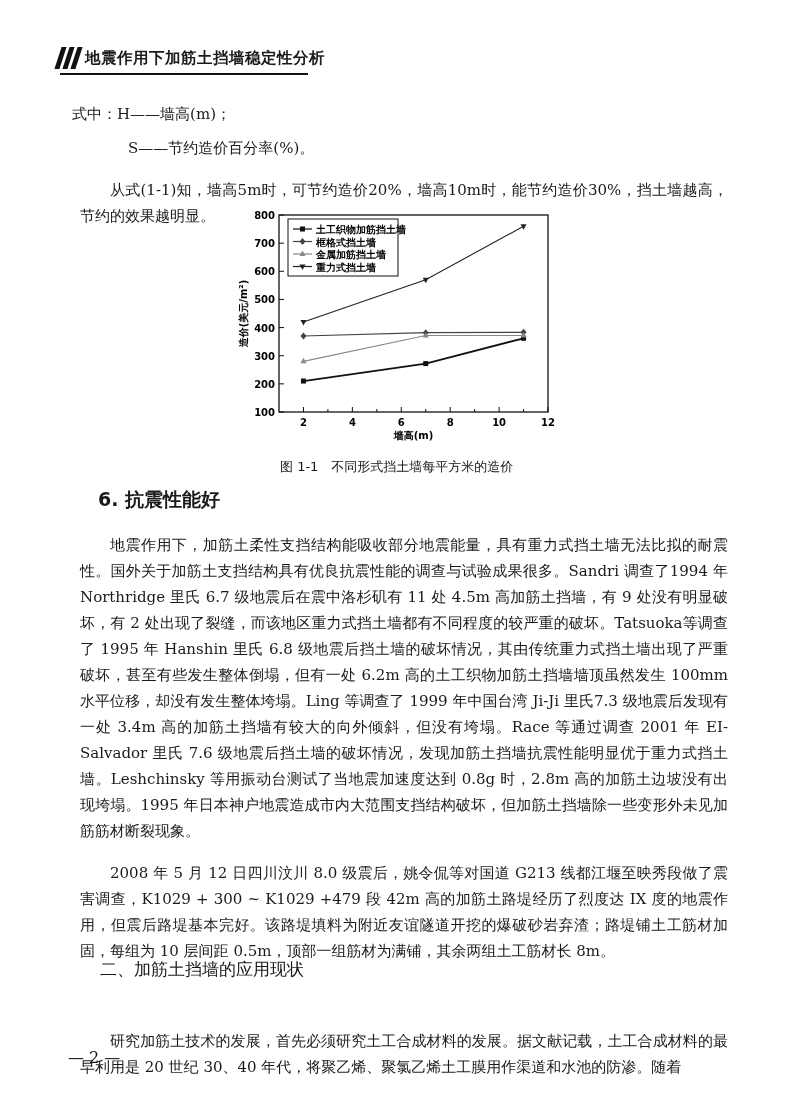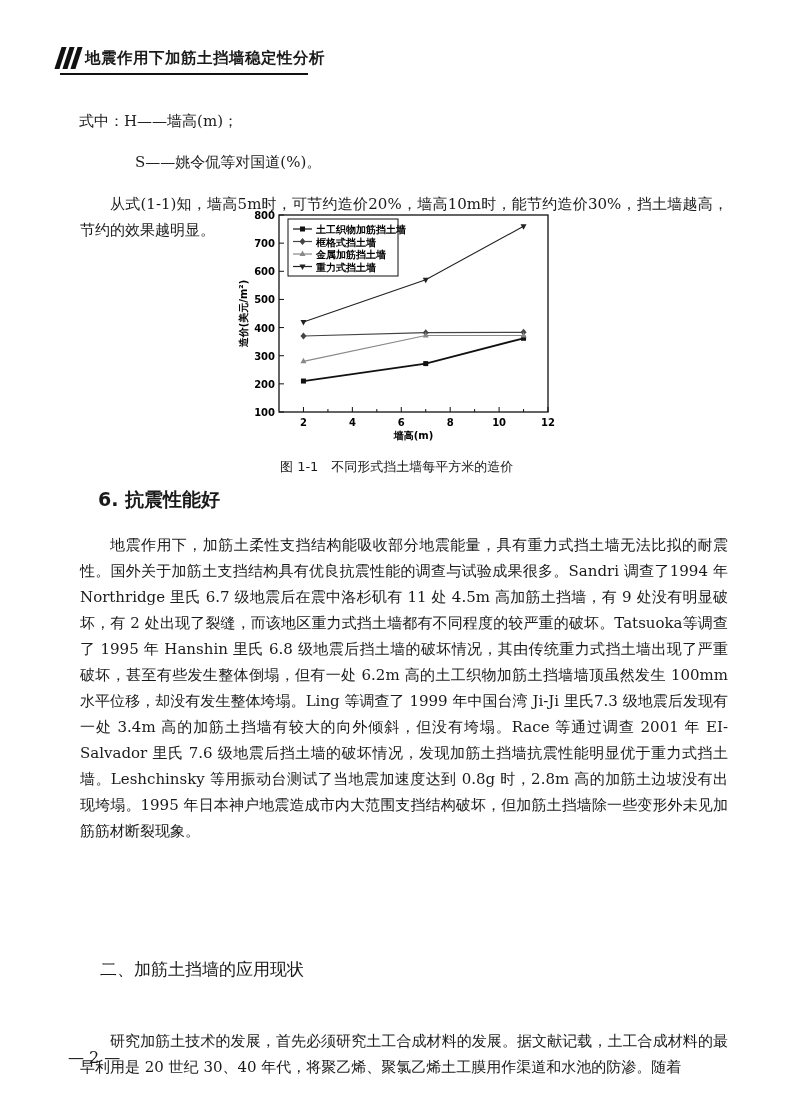--- a/index.html
+++ b/index.html
@@ -4,21 +4,21 @@
 <style>
   html,body{margin:0;padding:0;background:#fff;}
   body{width:790px;height:1117px;position:relative;overflow:hidden;color:#1a1a1a;font-family:"DejaVu Serif","Liberation Serif",serif;}
   .hdr{position:absolute;left:58px;top:46px;height:24px;display:flex;align-items:center;}
   .bars{display:flex;gap:3px;margin-right:6px;}
   .bars span{display:block;width:5px;height:22px;background:#111;transform:skewX(-18deg);}
   .hdr-title{font-family:"DejaVu Sans","Liberation Sans",sans-serif;font-weight:bold;font-size:15.5px;letter-spacing:0.5px;}
   .hdr-rule2{position:absolute;left:60px;top:73px;width:248px;height:2px;background:#111;}
   .txt{position:absolute;left:64px;width:680px;font-size:15px;line-height:26px;}
   .p{text-indent:30px;margin:16px;text-align:justify;}
-  .line{margin:15px;white-space:nowrap;}
+  .line{margin:8px;white-space:nowrap;}
   .cap{position:absolute;left:280px;top:458px;font-size:13px;font-family:"DejaVu Sans","Liberation Sans",sans-serif;}
   .sec6{position:absolute;left:98px;top:487px;font-size:19px;font-weight:bold;font-family:"DejaVu Sans","Liberation Sans",sans-serif;}
   .h2{position:absolute;left:100px;top:958px;font-size:17px;font-weight:normal;font-family:"DejaVu Sans","Liberation Sans",sans-serif;}
   .pagenum{position:absolute;left:68px;top:1048px;font-size:16px;}
   svg text{font-family:"DejaVu Sans","Liberation Sans",sans-serif;}
 </style>
 </head>
 <body>
 
 <div class="hdr">
@@ -26,21 +26,21 @@
       <span></span>
       <span></span>
       <span></span>
     </div>
   <span class="hdr-title">地震作用下加筋土挡墙稳定性分析</span>
 </div>
 <div class="hdr-rule2"></div>
 
 <div class="txt" style="top:93px;">
   <p class="line">式中：H——墙高(m)；</p>
-  <p class="line" style="padding-left:56px;">S——姚令侃等对国道(%)。</p>
+  <p class="line" style="padding-left:56px;">S——节约造价百分率(%)。</p>
   <p class="p">从式(1-1)知，墙高5m时，可节约造价20%，墙高10m时，能节约造价30%，挡土墙越高，节约的效果越明显。</p>
 </div>
 
 <svg id="chart" width="790" height="460" style="position:absolute;left:0;top:0;">
   <g id="axes">
       <rect x="279" y="215" width="269" height="197" fill="none" stroke="#111" stroke-width="1.3"></rect>
       <line x1="303.45454545454544" y1="412" x2="303.45454545454544" y2="407" stroke="#111"></line>
       <text x="303.45454545454544" y="426" font-size="10" font-weight="bold" text-anchor="middle">2</text>
       <line x1="352.3636363636364" y1="412" x2="352.3636363636364" y2="407" stroke="#111"></line>
       <text x="352.3636363636364" y="426" font-size="10" font-weight="bold" text-anchor="middle">4</text>
@@ -109,20 +109,21 @@
       <polygon points="299.5,264.5 305.5,264.5 302.5,270" fill="#222222"></polygon>
       <text x="316" y="270.5" font-size="10" font-weight="bold">重力式挡土墙</text>
     </g>
 </svg>
 
 <div class="cap">图 1-1　不同形式挡土墙每平方米的造价</div>
 
 <div class="sec6">6. 抗震性能好</div>
 <div class="txt" style="top:516px;">
   <p class="p">地震作用下，加筋土柔性支挡结构能吸收部分地震能量，具有重力式挡土墙无法比拟的耐震性。国外关于加筋土支挡结构具有优良抗震性能的调查与试验成果很多。Sandri 调查了1994 年 Northridge 里氏 6.7 级地震后在震中洛杉矶有 11 处 4.5m 高加筋土挡墙，有 9 处没有明显破坏，有 2 处出现了裂缝，而该地区重力式挡土墙都有不同程度的较严重的破坏。Tatsuoka等调查了 1995 年 Hanshin 里氏 6.8 级地震后挡土墙的破坏情况，其由传统重力式挡土墙出现了严重破坏，甚至有些发生整体倒塌，但有一处 6.2m 高的土工织物加筋土挡墙墙顶虽然发生 100mm 水平位移，却没有发生整体垮塌。Ling 等调查了 1999 年中国台湾 Ji-Ji 里氏7.3 级地震后发现有一处 3.4m 高的加筋土挡墙有较大的向外倾斜，但没有垮塌。Race 等通过调查 2001 年 EI-Salvador 里氏 7.6 级地震后挡土墙的破坏情况，发现加筋土挡墙抗震性能明显优于重力式挡土墙。Leshchinsky 等用振动台测试了当地震加速度达到 0.8g 时，2.8m 高的加筋土边坡没有出现垮塌。1995 年日本神户地震造成市内大范围支挡结构破坏，但加筋土挡墙除一些变形外未见加筋筋材断裂现象。</p>
+  <p class="p">2008 年 5 月 12 日四川汶川 8.0 级震后，姚令侃等对国道 G213 线都江堰至映秀段做了震害调查，K1029 + 300 ~ K1029 +479 段 42m 高的加筋土路堤经历了烈度达 IX 度的地震作用，但震后路堤基本完好。该路堤填料为附近友谊隧道开挖的爆破砂岩弃渣；路堤铺土工筋材加固，每组为 10 层间距 0.5m，顶部一组筋材为满铺，其余两组土工筋材长 8m。</p>
 </div>
 
 <div class="h2">二、加筋土挡墙的应用现状</div>
 <div class="txt" style="top:1012px;">
   <p class="p">研究加筋土技术的发展，首先必须研究土工合成材料的发展。据文献记载，土工合成材料的最早利用是 20 世纪 30、40 年代，将聚乙烯、聚氯乙烯土工膜用作渠道和水池的防渗。随着</p>
 </div>
 
 <div class="pagenum">— 2 —</div>
 
 </body></html>

